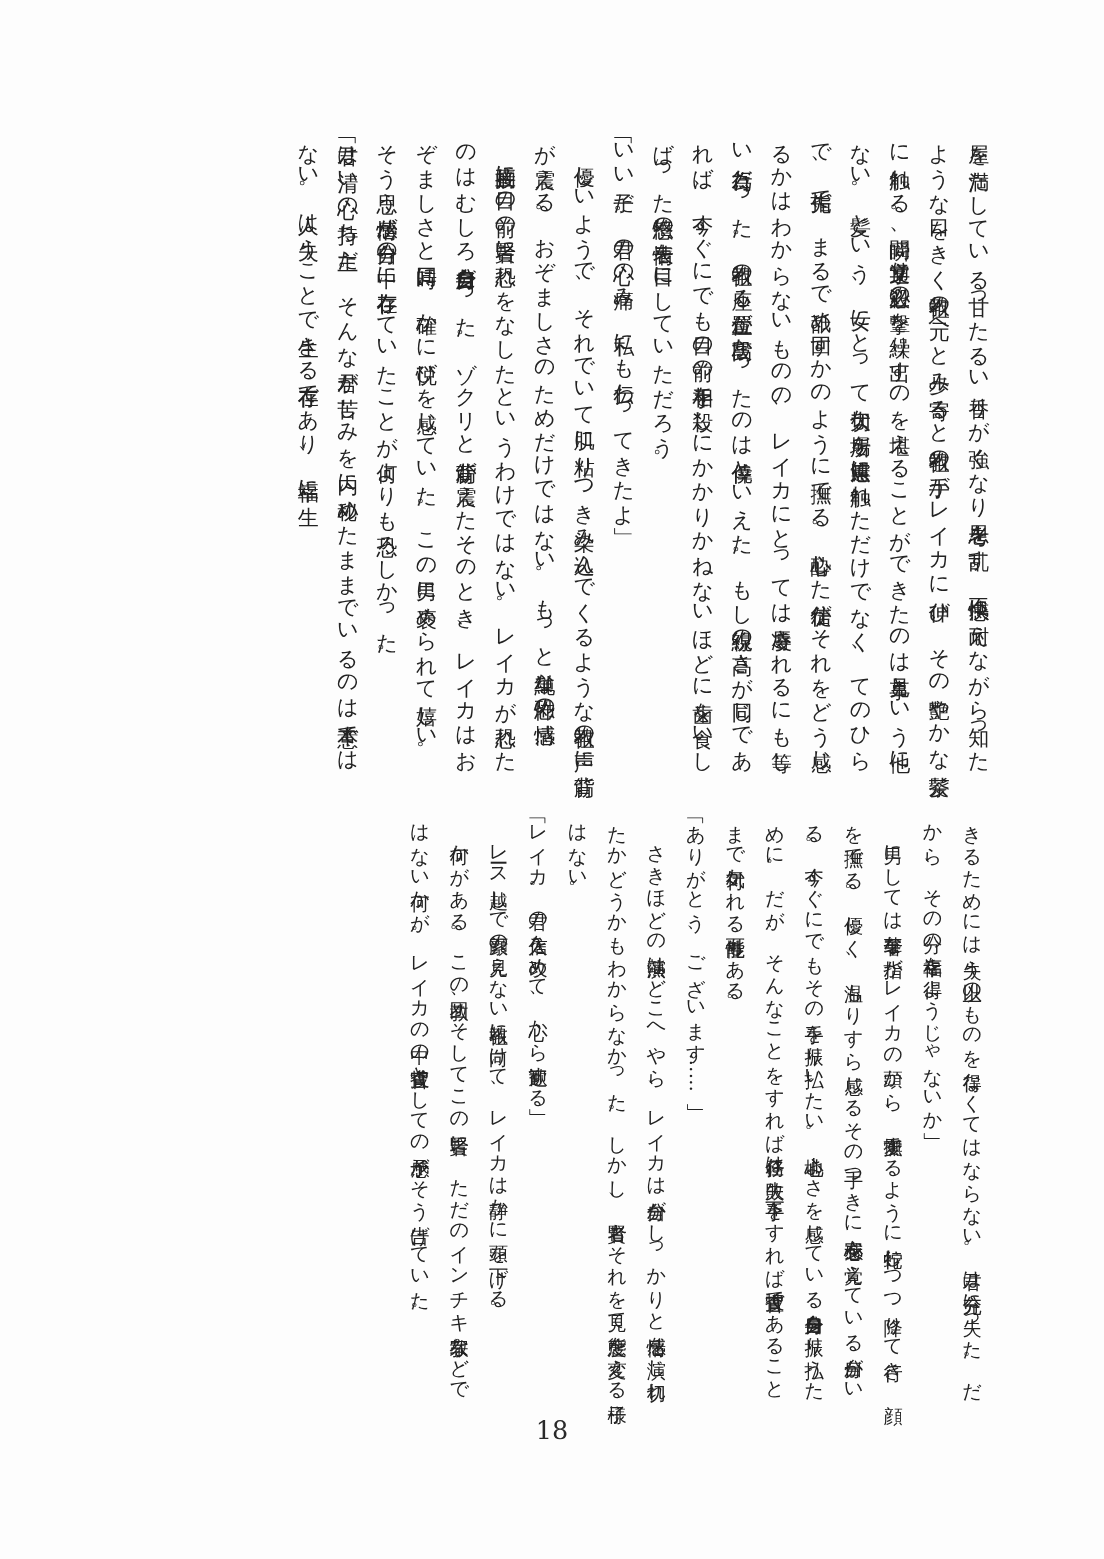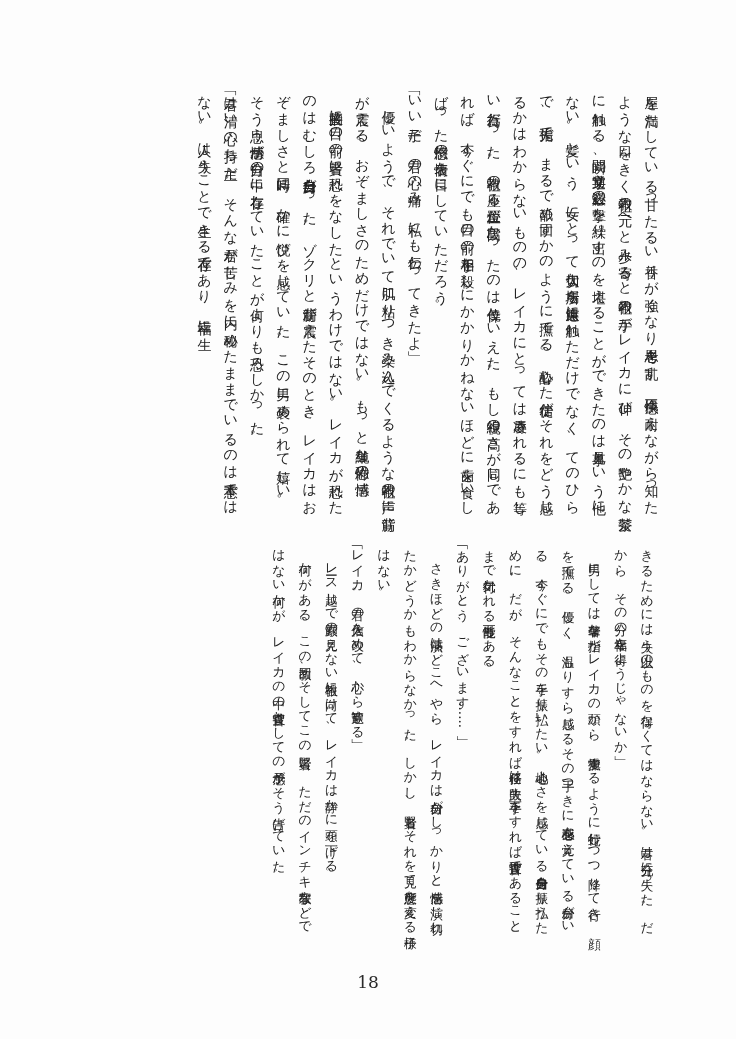--- a/index.html
+++ b/index.html
@@ -45,21 +45,21 @@
   }
   .block-bottom {
     top: 541px;
     right: 76px;
     height: 386px;
     font-size: 12.8px;
     line-height: 26.3px;
   }
   .page-number {
     position: absolute;
-    top: 972px;
+    top: 944px;
     left: 0;
     width: 736px;
     text-align: center;
     font-size: 17px;
     color: #2a2a2a;
   }
 </style>
 </head>
 <body>
 

